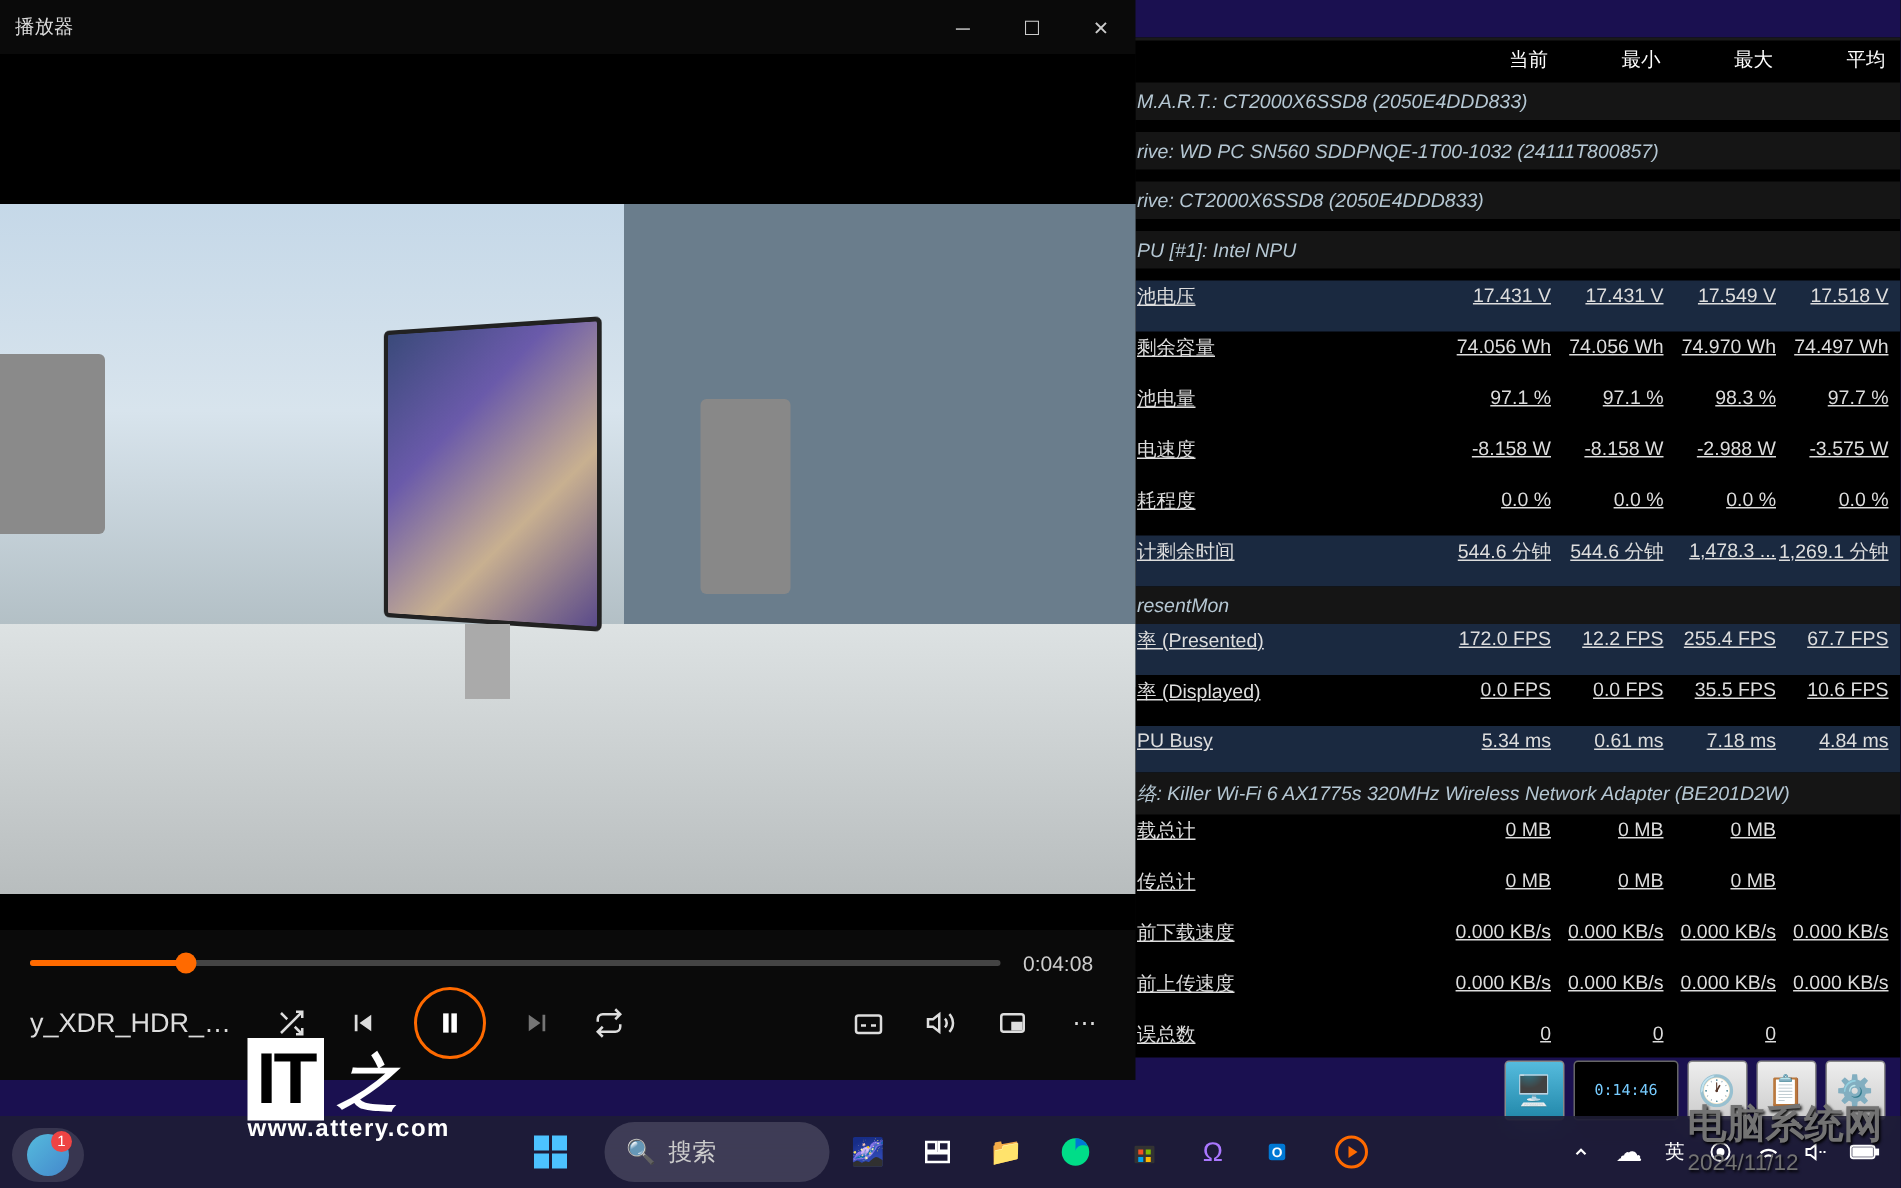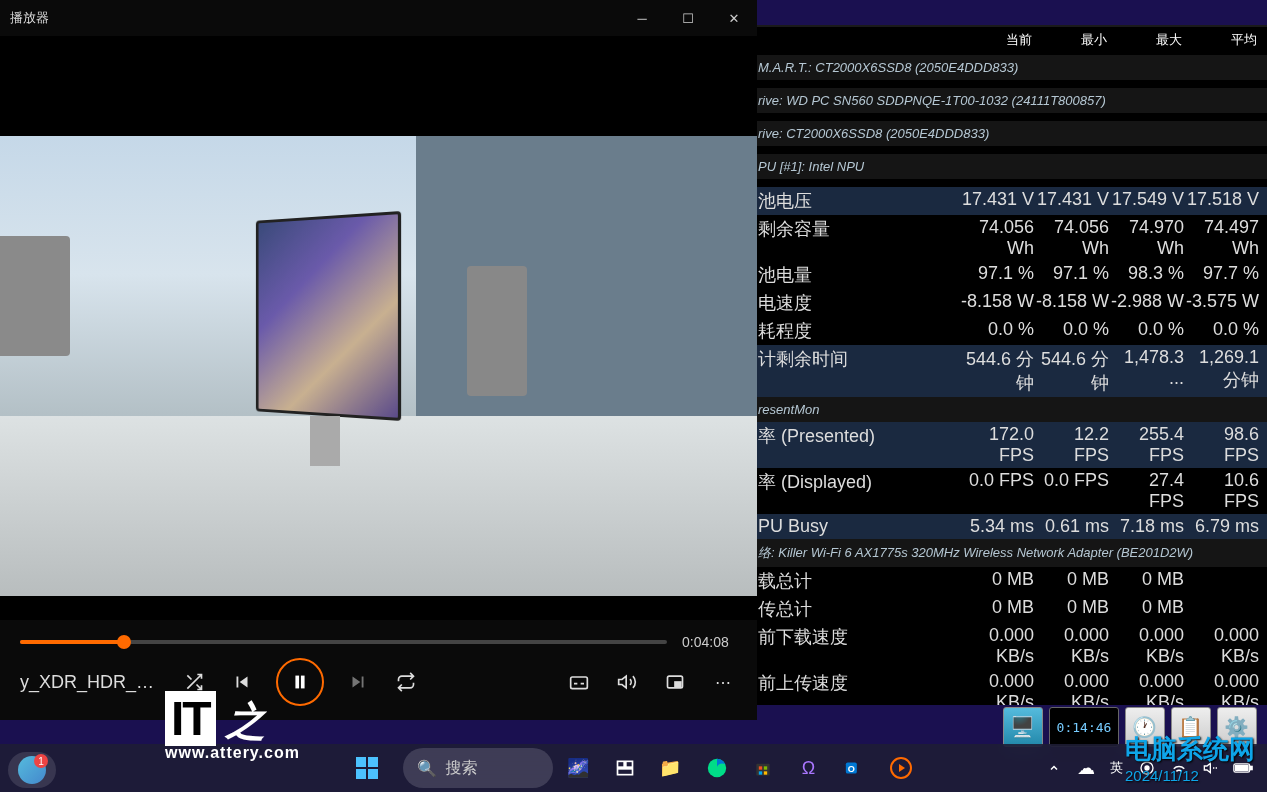--- a/index.html
+++ b/index.html
@@ -30,37 +30,37 @@
 .play-btn { width: 48px; height: 48px; border: 2px solid #ff6a00; border-radius: 50%; display: flex; align-items: center; justify-content: center; color: #fff; }
 .file-title { color: #ddd; font-size: 18px; max-width: 140px; white-space: nowrap; overflow: hidden; text-overflow: ellipsis; }
 
 
 .hwinfo-window { position: absolute; top: 25px; left: 750px; right: 0; height: 680px; background: #000; color: #ddd; font-size: 13px; overflow: hidden; }
 .hwinfo-titlebar { height: 20px; background: #1a1a1a; display: flex; justify-content: flex-end; align-items: center; position: absolute; top: -18px; right: 0; width: 100%; }
 .hw-header { display: flex; padding: 6px 10px 6px 0; font-size: 13px; color: #fff; }
 .hw-header .col-label { flex: 1; }
 .hw-header .col { width: 75px; text-align: right; }
 .hw-section { padding: 5px 8px; color: #b5c7d3; font-style: italic; background: #151515; font-size: 13px; }
-.hw-row { display: flex; padding: 2px 8px 2px 0; font-size: 18px; }
+.hw-row { display: flex; padding: 2px 8px 14px 0; font-size: 13px; text-decoration: underline; }
 .hw-row.hl { background: #1a2940; }
 .hw-row .col-label { flex: 1; padding-left: 8px; }
 .hw-row .col { width: 75px; text-align: right; }
 
 
 .watermark-ithome { position: absolute; left: 165px; bottom: 30px; color: #fff; font-weight: 700; z-index: 50; }
 .watermark-ithome .logo-it { font-size: 48px; letter-spacing: -2px; display: inline-block; background: #fff; color: #000; padding: 0 6px; }
 .watermark-ithome .logo-z { font-size: 40px; font-style: italic; margin-left: 10px; }
 .watermark-ithome .url { font-size: 16px; margin-top: -5px; letter-spacing: 1px; }
-.watermark-dnxtw { position: absolute; right: 12px; bottom: 8px; color: #0ea5e9; font-size: 26px; font-weight: 700; z-index: 50; text-shadow: 1px 1px 2px #000; }
+.watermark-dnxtw { position: absolute; right: 12px; bottom: 8px; color: #737373; font-size: 26px; font-weight: 700; z-index: 50; text-shadow: 1px 1px 2px #000; }
 .watermark-dnxtw .date { font-size: 15px; font-weight: 400; }
 
 
 .tray-overlay { position: absolute; right: 10px; bottom: 45px; display: flex; gap: 6px; z-index: 30; }
 .tray-tile { width: 40px; height: 40px; background: linear-gradient(#eee,#ccc); border: 1px solid #888; border-radius: 3px; display: flex; align-items: center; justify-content: center; font-size: 20px; }
-.tray-timer { width: 70px; height: 40px; background: #000; border: 1px solid #666; color: #7cf; font-family: monospace; font-size: 13px; display: flex; align-items: center; justify-content: center; border-radius: 3px; }
+.tray-timer { width: 70px; height: 40px; background: #000; border: 1px solid #666; color: #7cf; font-family: monospace; font-size: 10px; display: flex; align-items: center; justify-content: center; border-radius: 3px; }
 
 
 .taskbar { position: absolute; bottom: 0; left: 0; right: 0; height: 48px; background: rgba(30,30,50,0.8); backdrop-filter: blur(10px); display: flex; align-items: center; z-index: 40; }
 .tb-section { display: flex; align-items: center; gap: 4px; }
 .tb-center { position: absolute; left: 50%; transform: translateX(-50%); display: flex; gap: 6px; }
 .tb-right { margin-left: auto; margin-right: 10px; }
 .tb-icon { width: 40px; height: 40px; display: flex; align-items: center; justify-content: center; cursor: pointer; border-radius: 4px; color: #fff; font-size: 18px; }
 .search-box { display: flex; align-items: center; background: rgba(255,255,255,0.15); border-radius: 20px; padding: 6px 15px; color: #ccc; gap: 8px; width: 150px; margin-left: 10px; }
 .tray-text { color: #fff; font-size: 13px; padding: 0 6px; }
 .win-logo { display: grid; grid-template-columns: 1fr 1fr; gap: 2px; width: 22px; height: 22px; }
@@ -134,35 +134,35 @@
         <div class="col">544.6 分钟</div>
         <div class="col">1,478.3 ...</div>
         <div class="col">1,269.1 分钟</div>
       </div>
       <div class="hw-section">resentMon</div>
       <div class="hw-row hl">
         <div class="col-label">率 (Presented)</div>
         <div class="col">172.0 FPS</div>
         <div class="col">12.2 FPS</div>
         <div class="col">255.4 FPS</div>
-        <div class="col">98.6 FPS</div>
+        <div class="col">67.7 FPS</div>
       </div>
       <div class="hw-row">
         <div class="col-label">率 (Displayed)</div>
         <div class="col">0.0 FPS</div>
         <div class="col">0.0 FPS</div>
-        <div class="col">27.4 FPS</div>
+        <div class="col">35.5 FPS</div>
         <div class="col">10.6 FPS</div>
       </div>
       <div class="hw-row hl">
         <div class="col-label">PU Busy</div>
         <div class="col">5.34 ms</div>
         <div class="col">0.61 ms</div>
         <div class="col">7.18 ms</div>
-        <div class="col">6.79 ms</div>
+        <div class="col">4.84 ms</div>
       </div>
       <div class="hw-section">络: Killer Wi-Fi 6 AX1775s 320MHz Wireless Network Adapter (BE201D2W)</div>
       <div class="hw-row">
         <div class="col-label">载总计</div>
         <div class="col">0 MB</div>
         <div class="col">0 MB</div>
         <div class="col">0 MB</div>
         <div class="col"></div>
       </div>
       <div class="hw-row">

